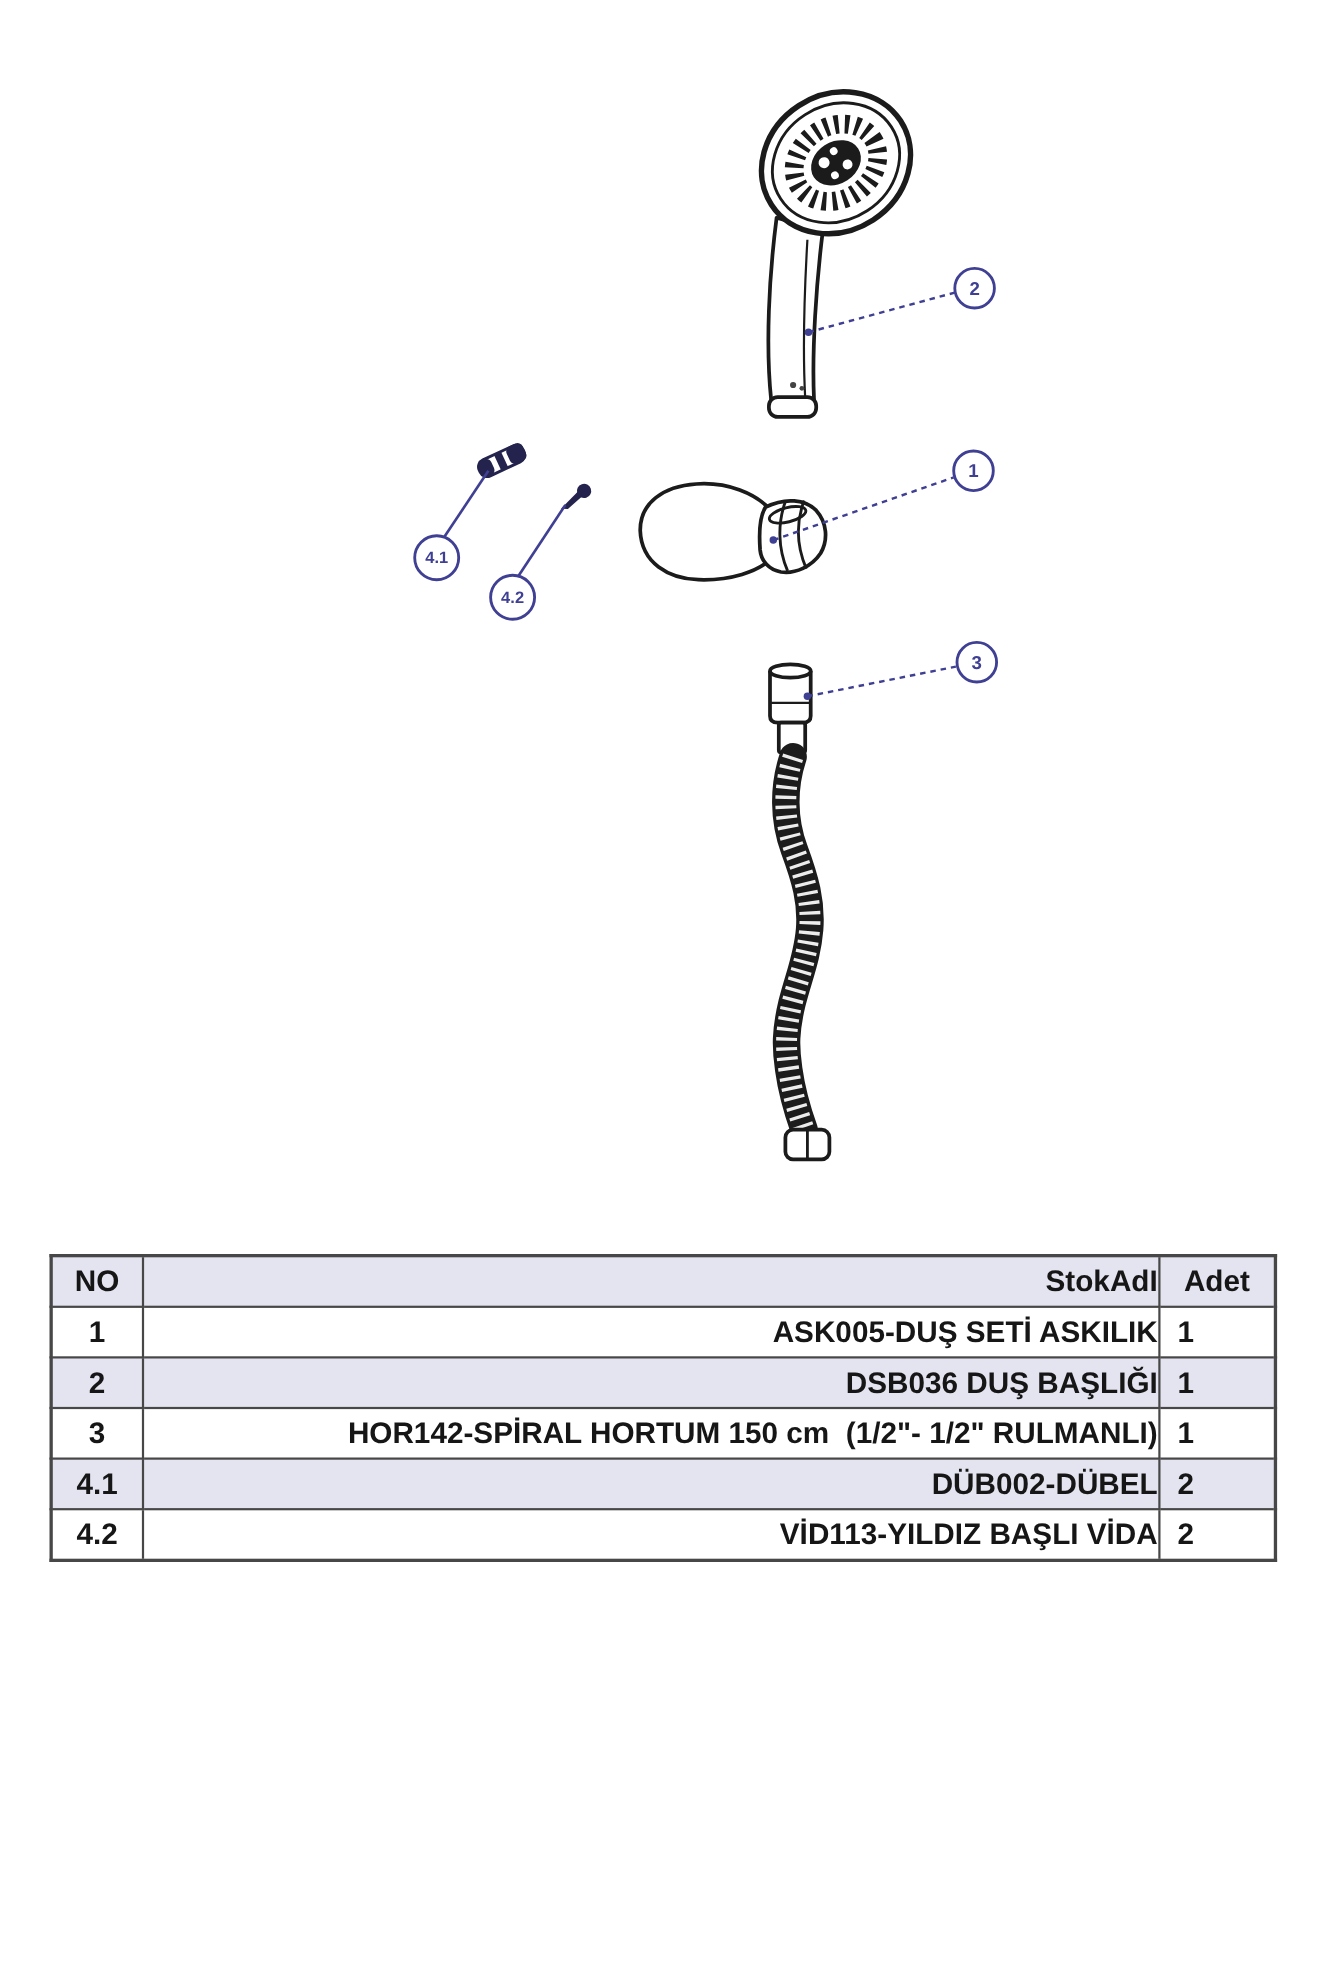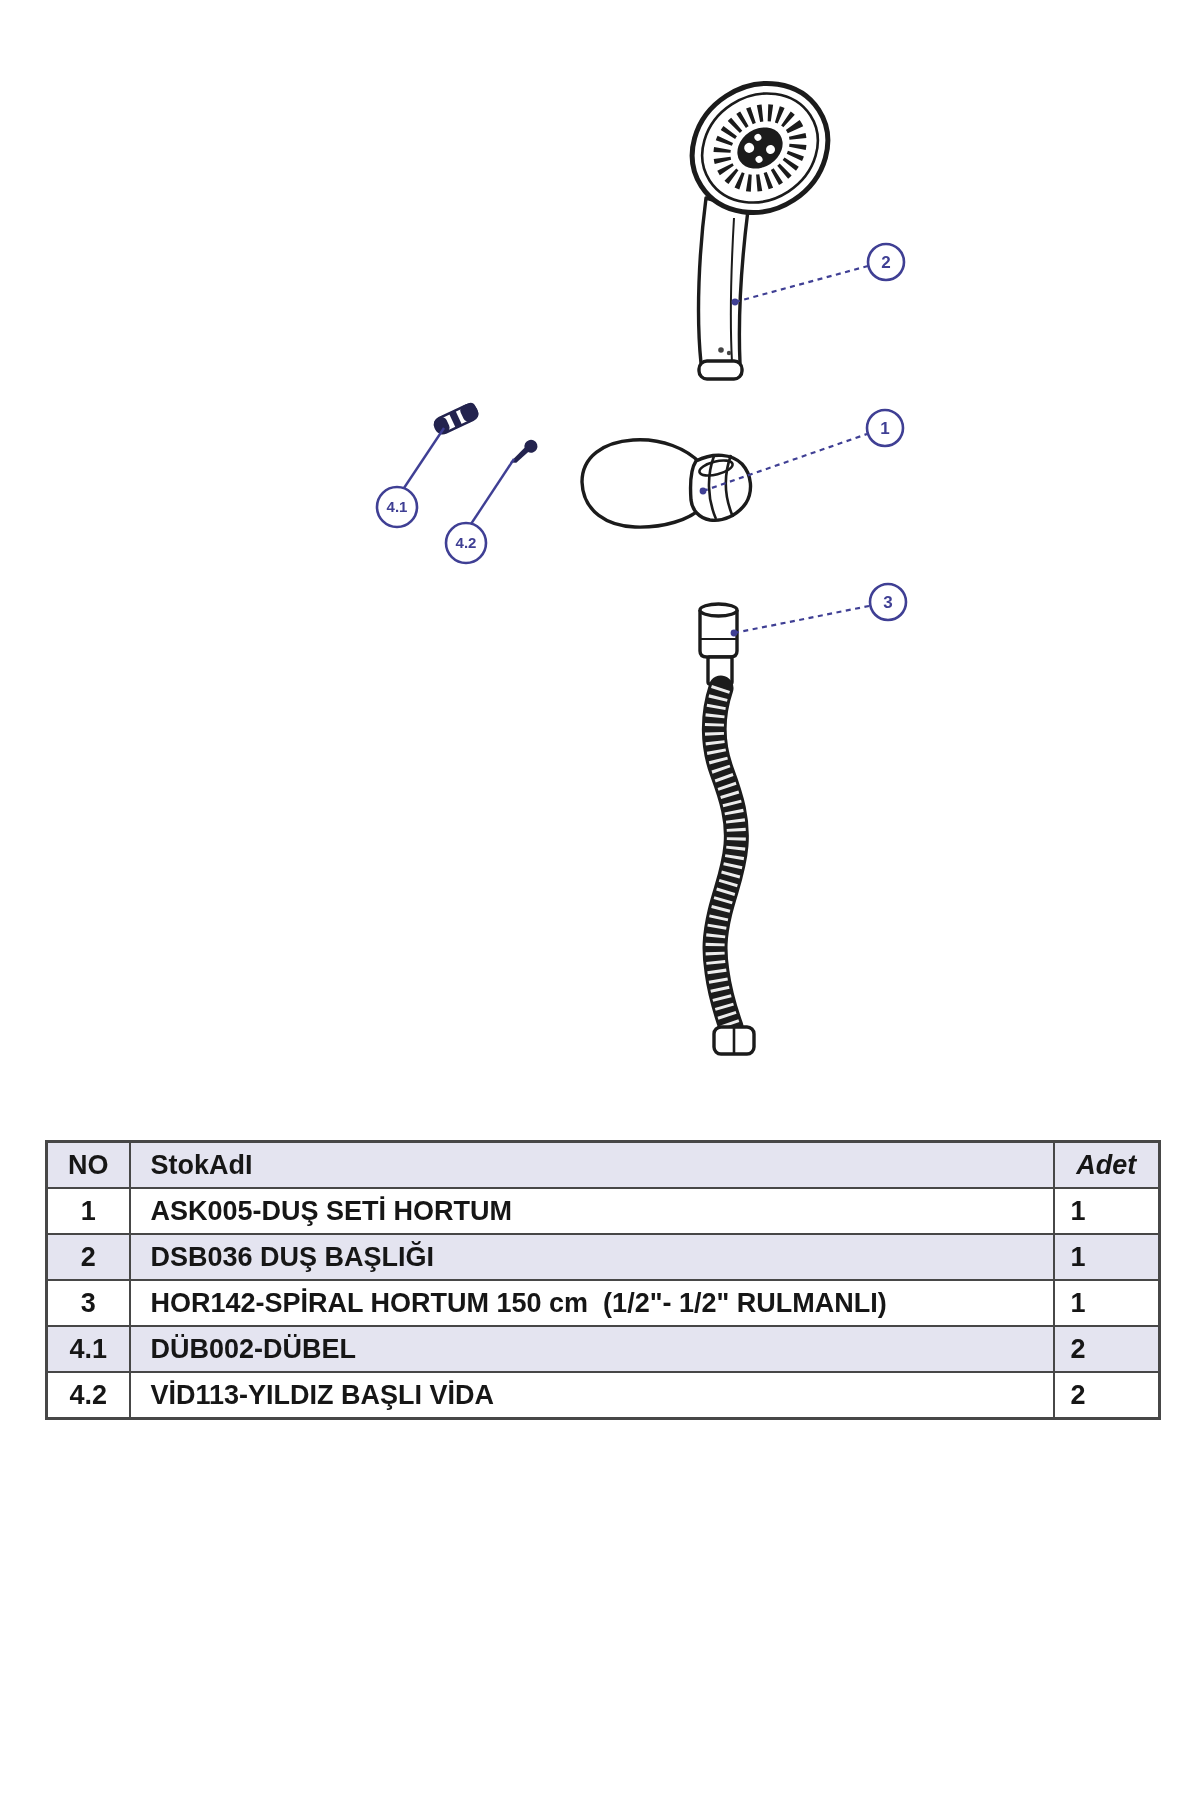--- a/index.html
+++ b/index.html
@@ -53,23 +53,23 @@
   table.parts col.c-no{width:83px;}
   table.parts col.c-name{width:924px;}
   table.parts col.c-qty{width:106px;}
   table.parts th,table.parts td{
     border:2px solid var(--tableBorder);
     height:44px;padding:0;
     white-space:pre;overflow:visible;
     font-weight:bold;text-align:left;vertical-align:middle;
   }
   table.parts .no{text-align:center;padding:0;}
-  table.parts .name{padding-left:20px;}
+  table.parts .name{padding-left:20px;text-align:right;}
   table.parts .qty{padding-left:16px;}
-  table.parts .qty-h{text-align:center;padding-left:0;font-style:italic;}
+  table.parts .qty-h{text-align:center;padding-left:0;}
   table.parts tr.alt{background:var(--rowAlt);}
   table.parts tr.plain{background:#ffffff;}
 </style>
 </head>
 <body>
 
 <div class="page">
 
   <svg class="diagram" width="1200" height="1130" viewBox="0 0 1200 1130">
 
@@ -171,21 +171,21 @@
     <thead>
       <tr class="alt">
         <th class="no">NO</th>
         <th class="name">StokAdI</th>
         <th class="qty qty-h">Adet</th>
       </tr>
     </thead>
     <tbody>
       <tr class="plain">
         <td class="no">1</td>
-        <td class="name">ASK005-DUŞ SETİ HORTUM</td>
+        <td class="name">ASK005-DUŞ SETİ ASKILIK</td>
         <td class="qty">1</td>
       </tr>
       <tr class="alt">
         <td class="no">2</td>
         <td class="name">DSB036 DUŞ BAŞLIĞI</td>
         <td class="qty">1</td>
       </tr>
       <tr class="plain">
         <td class="no">3</td>
         <td class="name">HOR142-SPİRAL HORTUM 150 cm  (1/2"- 1/2" RULMANLI)</td>

